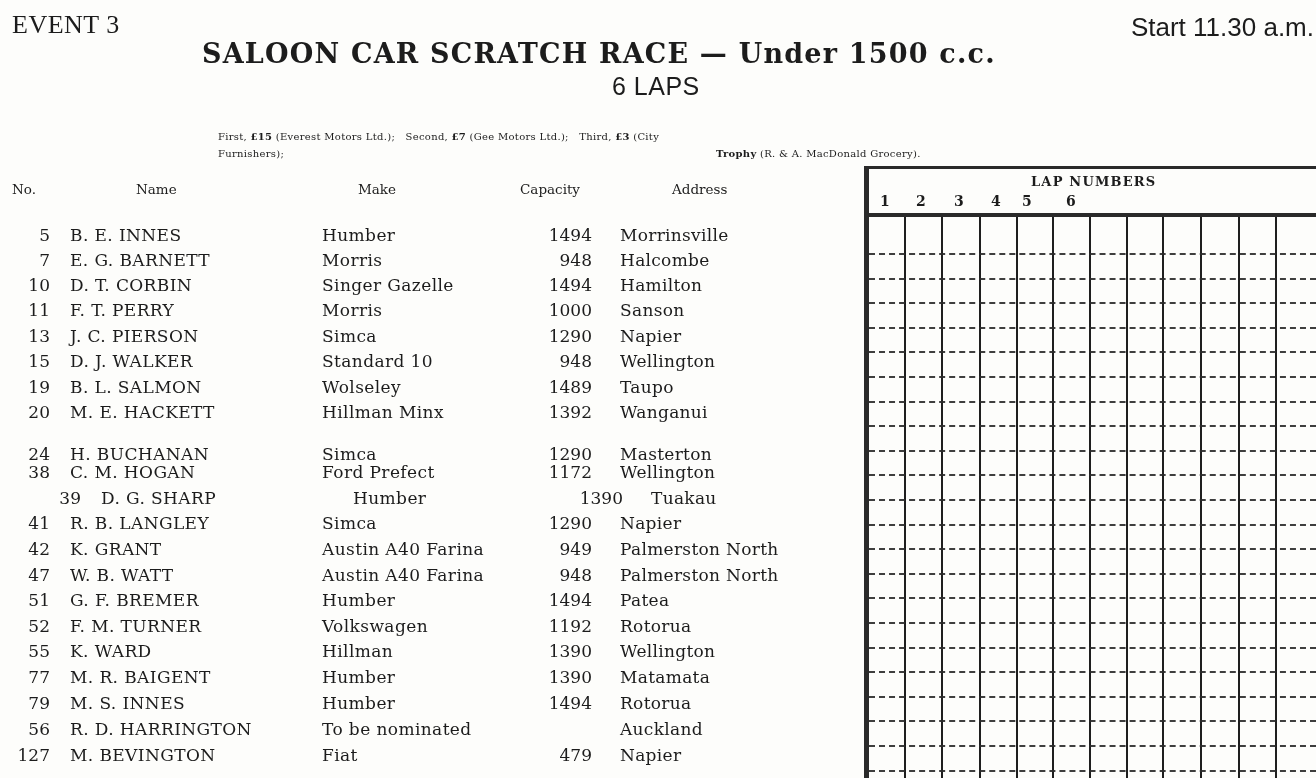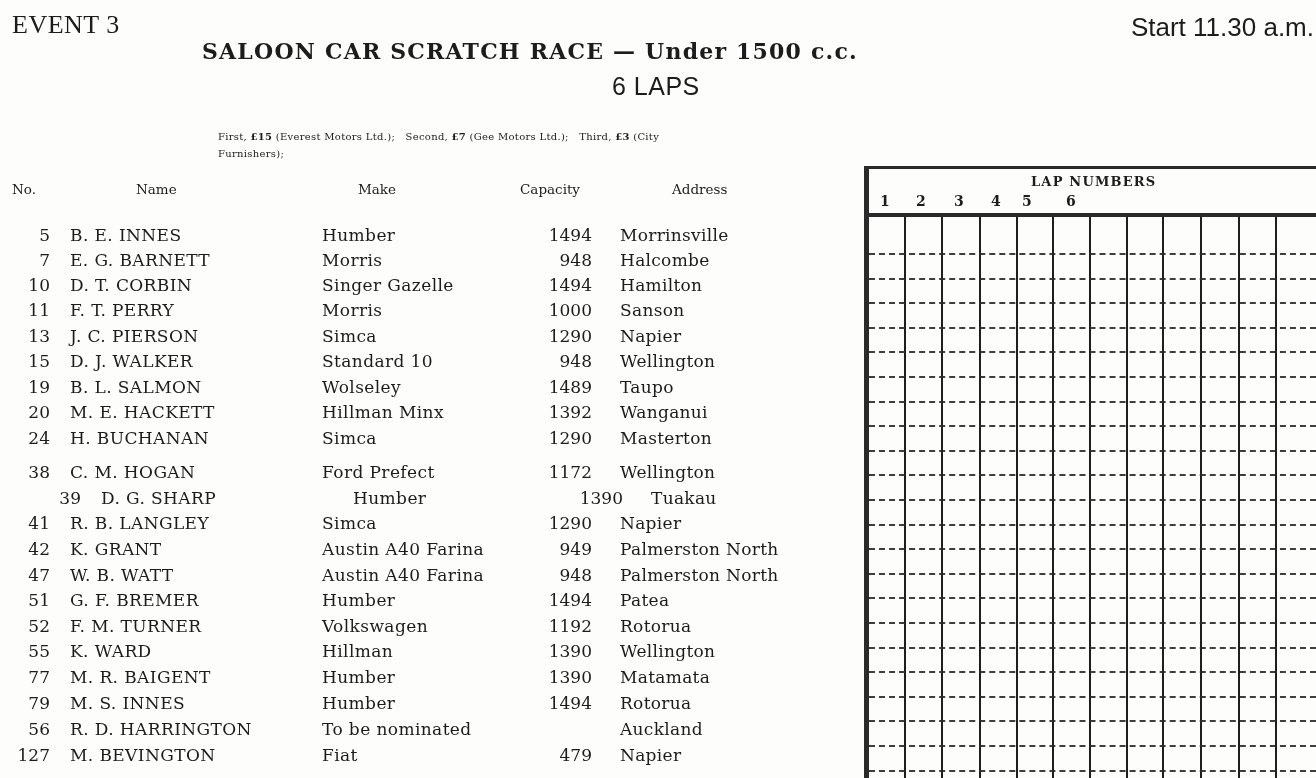--- a/index.html
+++ b/index.html
@@ -25,21 +25,21 @@
   }
   .start-time {
     right: 2px; top: 12px;
     font-family: "Liberation Sans", sans-serif;
     font-size: 26px;
   }
   .race-title {
     left: 202px; top: 38px;
     font-family: "DejaVu Serif", serif;
     font-weight: bold;
-    font-size: 22px;
+    font-size: 27px;
     letter-spacing: 1.2px;
     transform: scaleY(1.02);
   }
   .laps-sub {
     left: 612px; top: 72px;
     font-family: "Liberation Sans", sans-serif;
     font-size: 25px;
     letter-spacing: 0.5px;
   }
   .prizes {
@@ -141,20 +141,24 @@
     <b>£7</b>
     <span>(Gee Motors Ltd.);</span>
   </span>&nbsp;
   <span>
     <span>Third,</span>
     <b>£3</b>
     <span>(City</span>
   </span>
   <span class="line2">
     <span>Furnishers);</span>
+    <span class="trophy">
+      <b>Trophy</b>
+      <span>(R. &amp; A. MacDonald Grocery).</span>
+    </span>
   </span>
 </div>
 
 <div class="abs col-head" style="left:12px">No.</div>
 <div class="abs col-head" style="left:136px">Name</div>
 <div class="abs col-head" style="left:358px">Make</div>
 <div class="abs col-head" style="left:520px">Capacity</div>
 <div class="abs col-head" style="left:672px">Address</div>
 
 <div id="entries">
@@ -207,21 +211,21 @@
       <span class="c-cap">1489</span>
       <span class="c-addr">Taupo</span>
     </div>
     <div class="row" style="top: 402px;">
       <span class="c-no">20</span>
       <span class="c-name">M. E. HACKETT</span>
       <span class="c-make">Hillman Minx</span>
       <span class="c-cap">1392</span>
       <span class="c-addr">Wanganui</span>
     </div>
-    <div class="row" style="top: 428px; padding-left: 37px;">
+    <div class="row" style="top: 444px; padding-left: 37px;">
       <span class="c-no">24</span>
       <span class="c-name">H. BUCHANAN</span>
       <span class="c-make">Simca</span>
       <span class="c-cap">1290</span>
       <span class="c-addr">Masterton</span>
     </div>
     <div class="row" style="top: 462px;">
       <span class="c-no">38</span>
       <span class="c-name">C. M. HOGAN</span>
       <span class="c-make">Ford Prefect</span>

